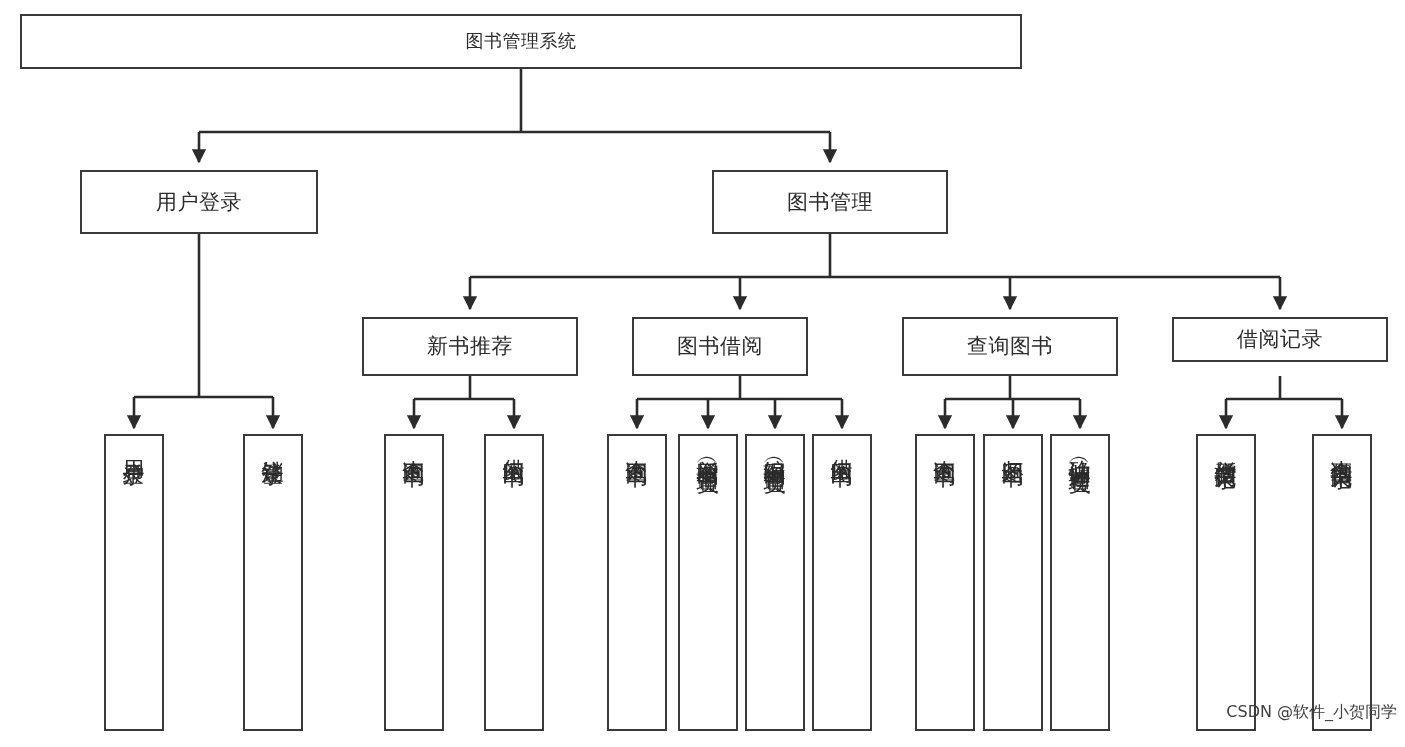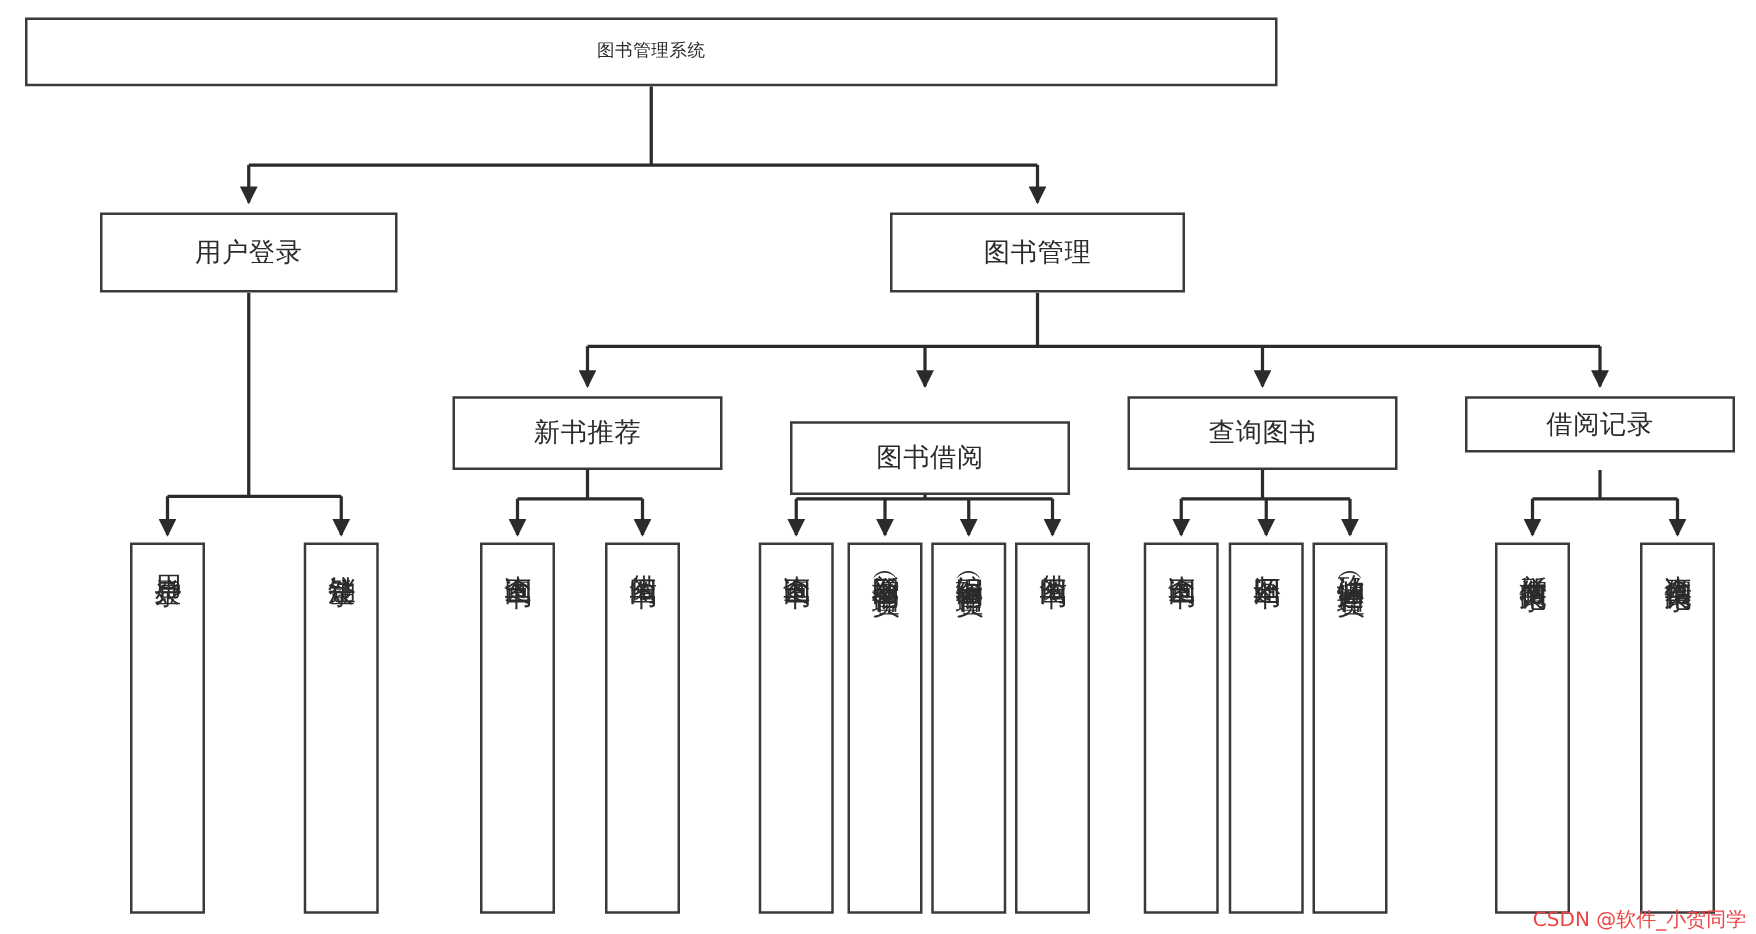--- a/index.html
+++ b/index.html
@@ -38,42 +38,42 @@
     text-align: center;
     line-height: 1.15;
     white-space: nowrap;
   }
   
   .node.horiz .node-label {
     font-size: 21px;
     letter-spacing: 0.5px;
   }
   .node.root .node-label {
-    font-size: 14px;
+    font-size: 18px;
   }
   
   .node.vert {
     align-items: flex-start;
     padding-top: 6px;
   }
   .node.vert .node-label {
     writing-mode: vertical-rl;
     text-orientation: upright;
     font-size: 22px;
     line-height: 1.05;
     letter-spacing: 2px;
     white-space: normal;
     max-height: 100%;
   }
   #watermark {
     position: absolute;
     right: 8px;
-    bottom: 0;
+    bottom: 24px;
     font-size: 16px;
-    color: #ef4444;
+    color: #404040;
     font-family: "DejaVu Sans", "Liberation Sans", sans-serif;
     white-space: nowrap;
   }
 </style>
 </head>
 <body>
 
 <div id="diagram-root">
 
   <svg id="connectors" viewBox="0 0 1405 747" xmlns="http://www.w3.org/2000/svg">
@@ -134,21 +134,21 @@
   <div class="node horiz" style="left:80px; top:170px; width:238px; height:64px;">
     <span class="node-label">用户登录</span>
   </div>
   <div class="node horiz" style="left:362px; top:317px; width:216px; height:59px;">
     <span class="node-label">新书推荐</span>
   </div>
 
   <div class="node horiz" style="left:712px; top:170px; width:236px; height:64px;">
     <span class="node-label">图书管理</span>
   </div>
-  <div class="node horiz" style="left:632px; top:317px; width:224px; height:59px;margin-top:20px;">
+  <div class="node horiz" style="left:632px; top:317px; width:176px; height:59px;">
     <span class="node-label">图书借阅</span>
   </div>
   <div class="node horiz" style="left:902px; top:317px; width:216px; height:59px;">
     <span class="node-label">查询图书</span>
   </div>
   <div class="node horiz" style="left:1172px; top:317px; width:216px; height:45px;">
     <span class="node-label">借阅记录</span>
   </div>
 
   <div class="node vert" style="left:104px; top:434px; width:60px; height:297px;">

